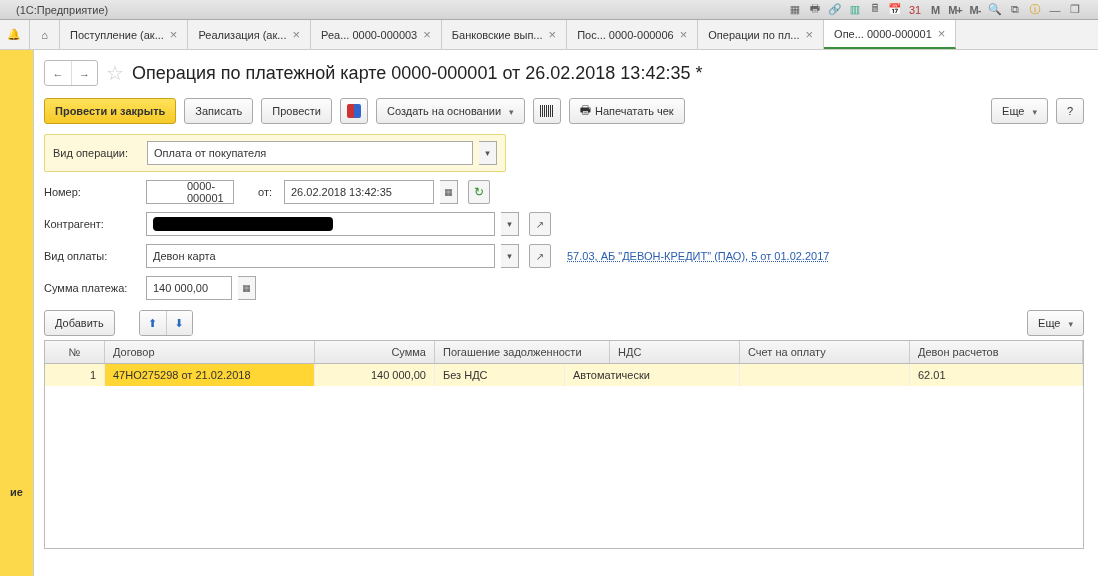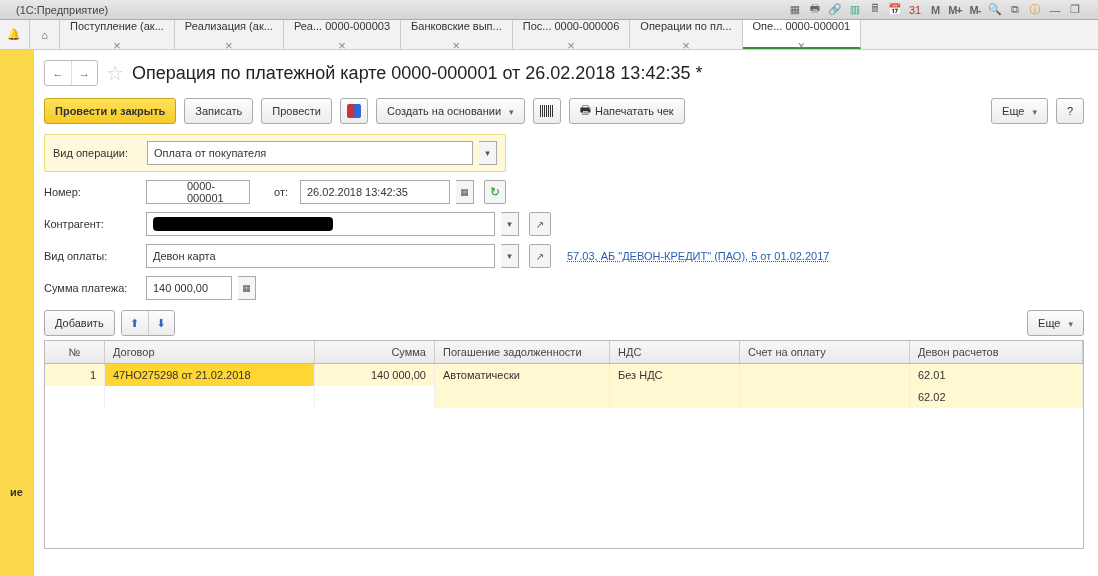--- a/index.html
+++ b/index.html
@@ -5,21 +5,21 @@
 * { box-sizing: border-box; margin: 0; padding: 0; }
 body { font-family: Arial, sans-serif; font-size: 11px; background: #fff; color: #333; overflow: hidden; width: 1098px; height: 576px; }
 .title-bar { height: 20px; background: linear-gradient(#e8e8e8,#d5d5d5); border-bottom: 1px solid #aaa; display: flex; align-items: center; padding: 0 16px; font-size: 11px; color: #444; }
 .title-bar .caption { flex: 1; }
 .title-bar .sys-icons { display: flex; gap: 6px; align-items: center; }
 .title-bar .sys-icons span { width: 14px; height: 14px; display: inline-flex; align-items: center; justify-content: center; color: #666; font-size: 11px; cursor: pointer; }
 .mtxt { font-weight: bold; color: #999; letter-spacing: -1px; }
 .tabs-row { height: 30px; background: #f2f2f2; border-bottom: 1px solid #ccc; display: flex; align-items: stretch; }
 .nav-btn { width: 30px; display:flex; align-items:center; justify-content:center; border-right:1px solid #ccc; cursor:pointer; color:#555; }
 .tabs { display:flex; flex:1; align-items:stretch; overflow:hidden; }
-.tab { display:flex; align-items:center; gap:6px; padding:0 10px; border-right:1px solid #ccc; cursor:pointer; white-space:nowrap; font-size:11px; color:#333;flex-direction:column; }
+.tab { display:flex; align-items:center; gap:6px; padding:0 10px; border-right:1px solid #ccc; cursor:pointer; white-space:nowrap; font-size:11px; color:#333; }
 .tab.active { background:#fff; border-bottom:2px solid #3a8f3a; }
 .tab .close { color:#888; font-size:13px; }
 .main { display:flex; height: calc(100% - 50px); }
 .left-strip { width: 34px; background:#fcd94b; border-right:1px solid #ccc; display:flex; flex-direction:column; align-items:center; padding-top:6px; color:#555; }
 .left-strip .cut { margin-top:430px; font-size:11px; color:#333;font-weight:bold; }
 .content { flex:1; padding: 10px 14px 10px 10px; overflow:auto; }
 .header-row { display:flex; align-items:center; gap:8px; margin-bottom:12px; }
 .nav-box { border:1px solid #bbb; border-radius:3px; display:flex; }
 .nav-box span { width:26px; height:24px; display:inline-flex; align-items:center; justify-content:center; cursor:pointer; color:#555; }
 .nav-box span + span { border-left:1px solid #ddd; }
@@ -32,26 +32,26 @@
 .icon-btn { width:28px; justify-content:center; padding:0; }
 .spacer { flex:1; }
 .help-btn { width:28px; }
 .form-block { background:#fff9db; border:1px solid #e6d97a; border-radius:2px; padding:6px 8px; margin-bottom:8px; display:flex; align-items:center; gap:6px; width:fit-content; }
 .form-row { display:flex; align-items:center; gap:6px; margin-bottom:8px; }
 .lbl { width:96px; color:#333; }
 .input { height:24px; border:1px solid #aaa; background:#fff; padding:0 6px; font-size:11px; color:#333; display:inline-flex; align-items:center; }
 .input.sel { width:326px; }
 .combo-btn { width:18px; height:24px; border:1px solid #aaa; border-left:none; background:#f5f5f5; display:inline-flex; align-items:center; justify-content:center; cursor:pointer; font-size:9px; color:#555; }
 .sq-btn { width:22px; height:24px; border:1px solid #aaa; background:#f5f5f5; margin-left:4px; display:inline-flex; align-items:center; justify-content:center; cursor:pointer; font-size:10px; color:#555; border-radius:2px; }
-.num-input { width:104px;padding-left:40px; }
+.num-input { width:88px;padding-left:40px; }
 .dt-input { width:150px; }
 .pay-input { width:349px; }
 .amount-input { width:86px; text-align:right; padding-right:4px; }
 .link { color:#2a5db0; text-decoration:underline dotted; cursor:pointer; margin-left:10px; }
-.table-toolbar { display:flex; align-items:center; gap:6px; margin:10px 0 4px; }
+.table-toolbar { display:flex; align-items:center; gap:24px; margin:10px 0 4px; }
 .arrow-btns { display:flex; border:1px solid #aaa; border-radius:3px; overflow:hidden; }
 .arrow-btns span { width:26px; height:24px; display:inline-flex; align-items:center; justify-content:center; cursor:pointer; background:linear-gradient(#fdfdfd,#ececec); font-size:11px; color:#2969c0; }
 .arrow-btns span + span { border-left:1px solid #ccc; }
 .grid { border:1px solid #bbb; }
 .grid-head { display:flex; background:linear-gradient(#f7f7f7,#e9e9e9); border-bottom:1px solid #bbb; }
 .gh { padding:5px 8px; border-right:1px solid #ccc; font-size:11px; color:#444; }
 .c-n { width:60px; text-align:center; }
 .c-dog { width:210px; }
 .c-sum { width:120px; text-align:right; }
 .c-pog { width:175px; }
@@ -231,32 +231,23 @@
         <div class="gh c-pog">Погашение задолженности</div>
         <div class="gh c-nds">НДС</div>
         <div class="gh c-sch">Счет на оплату</div>
         <div class="gh c-acc">Девон расчетов</div>
       </div>
       <div class="grid-body">
         <div class="grid-row row1">
           <div class="gc c-n" style="text-align:right">1</div>
           <div class="gc c-dog">47НО275298 от 21.02.2018</div>
           <div class="gc c-sum" style="text-align:right">140 000,00</div>
+          <div class="gc c-nds">Без НДС</div>
           <div class="gc c-pog">Автоматически</div>
-          <div class="gc c-nds">Без НДС</div>
           <div class="gc c-sch"></div>
           <div class="gc c-acc">62.01</div>
         </div>
-        <div class="grid-row row2">
-          <div class="gc c-n"></div>
-          <div class="gc c-dog"></div>
-          <div class="gc c-sum"></div>
-          <div class="gc c-pog"></div>
-          <div class="gc c-nds"></div>
-          <div class="gc c-sch"></div>
-          <div class="gc c-acc">62.02</div>
-        </div>
       </div>
       <div class="grid-empty"></div>
     </div>
 
   </div>
 </div>
 
 </body></html>

